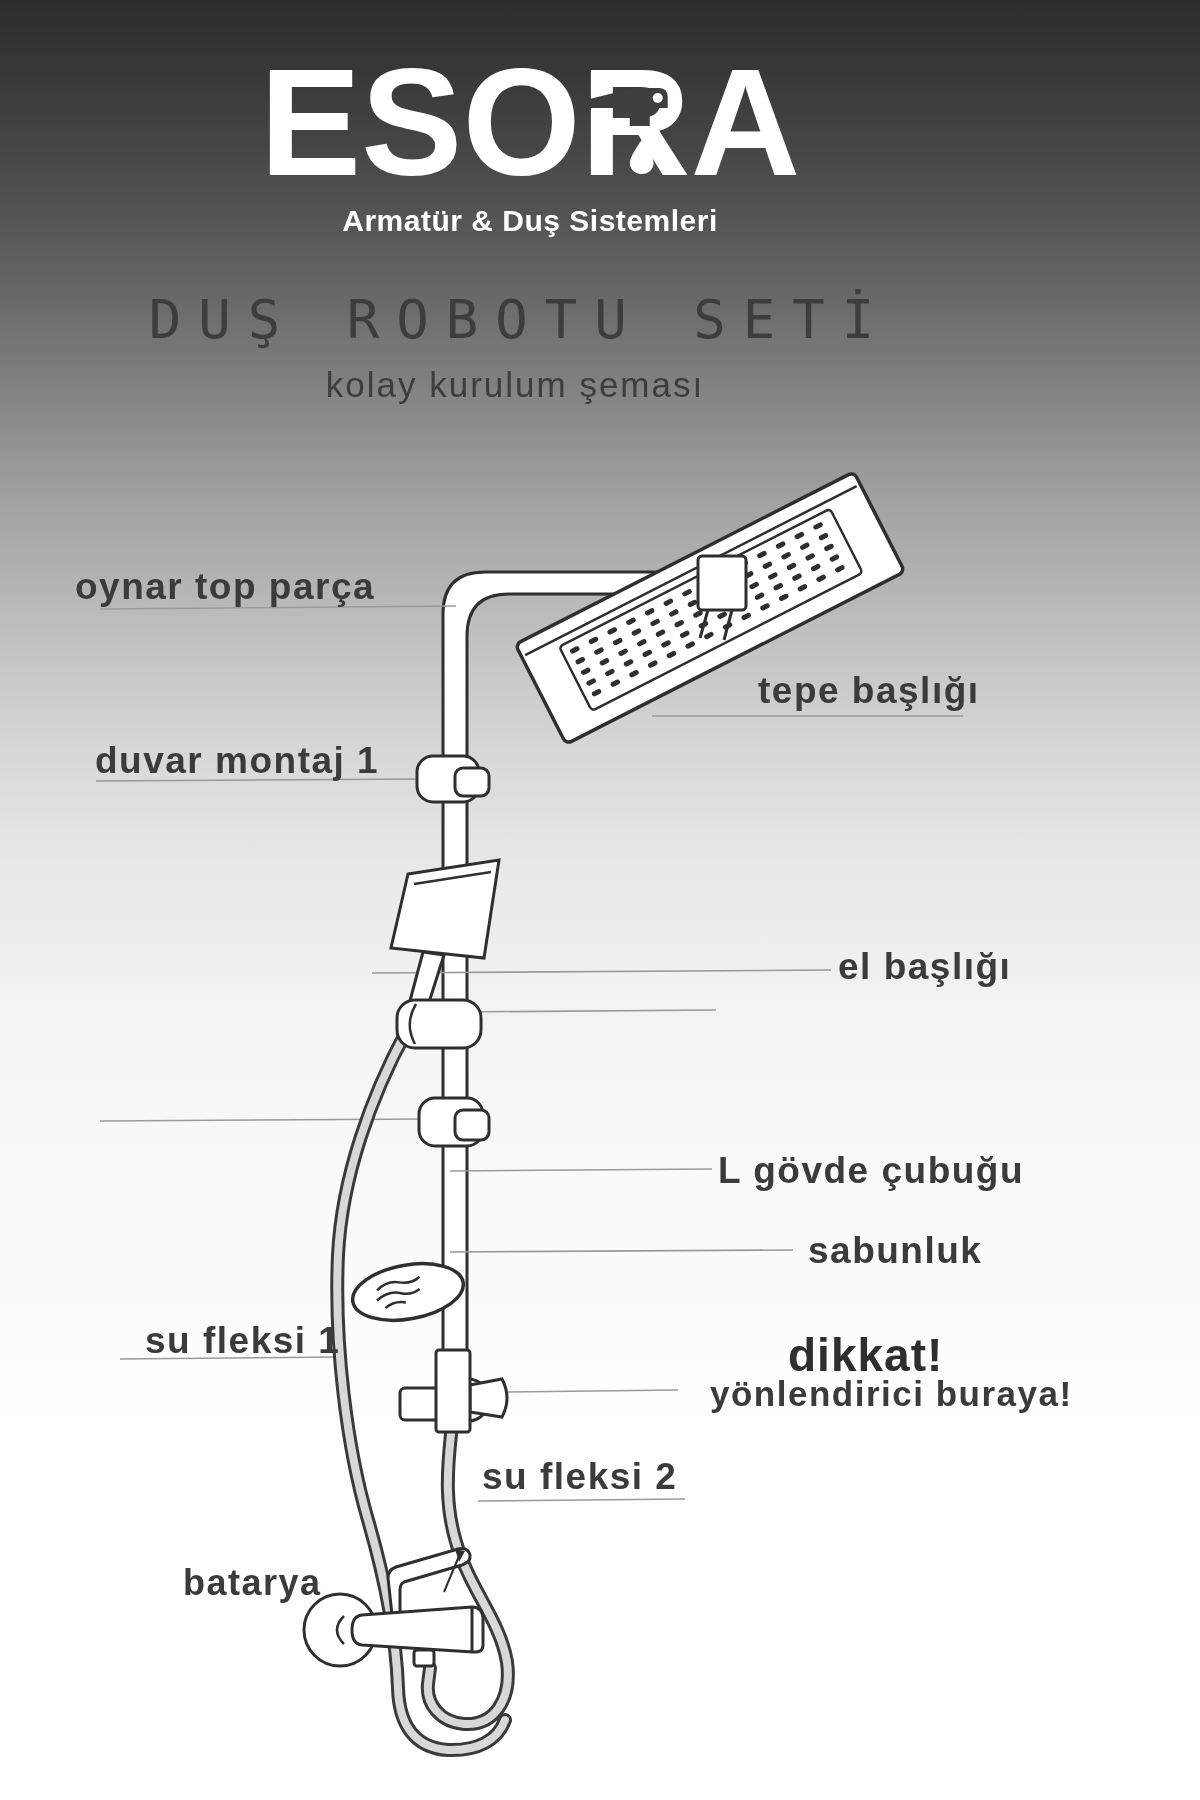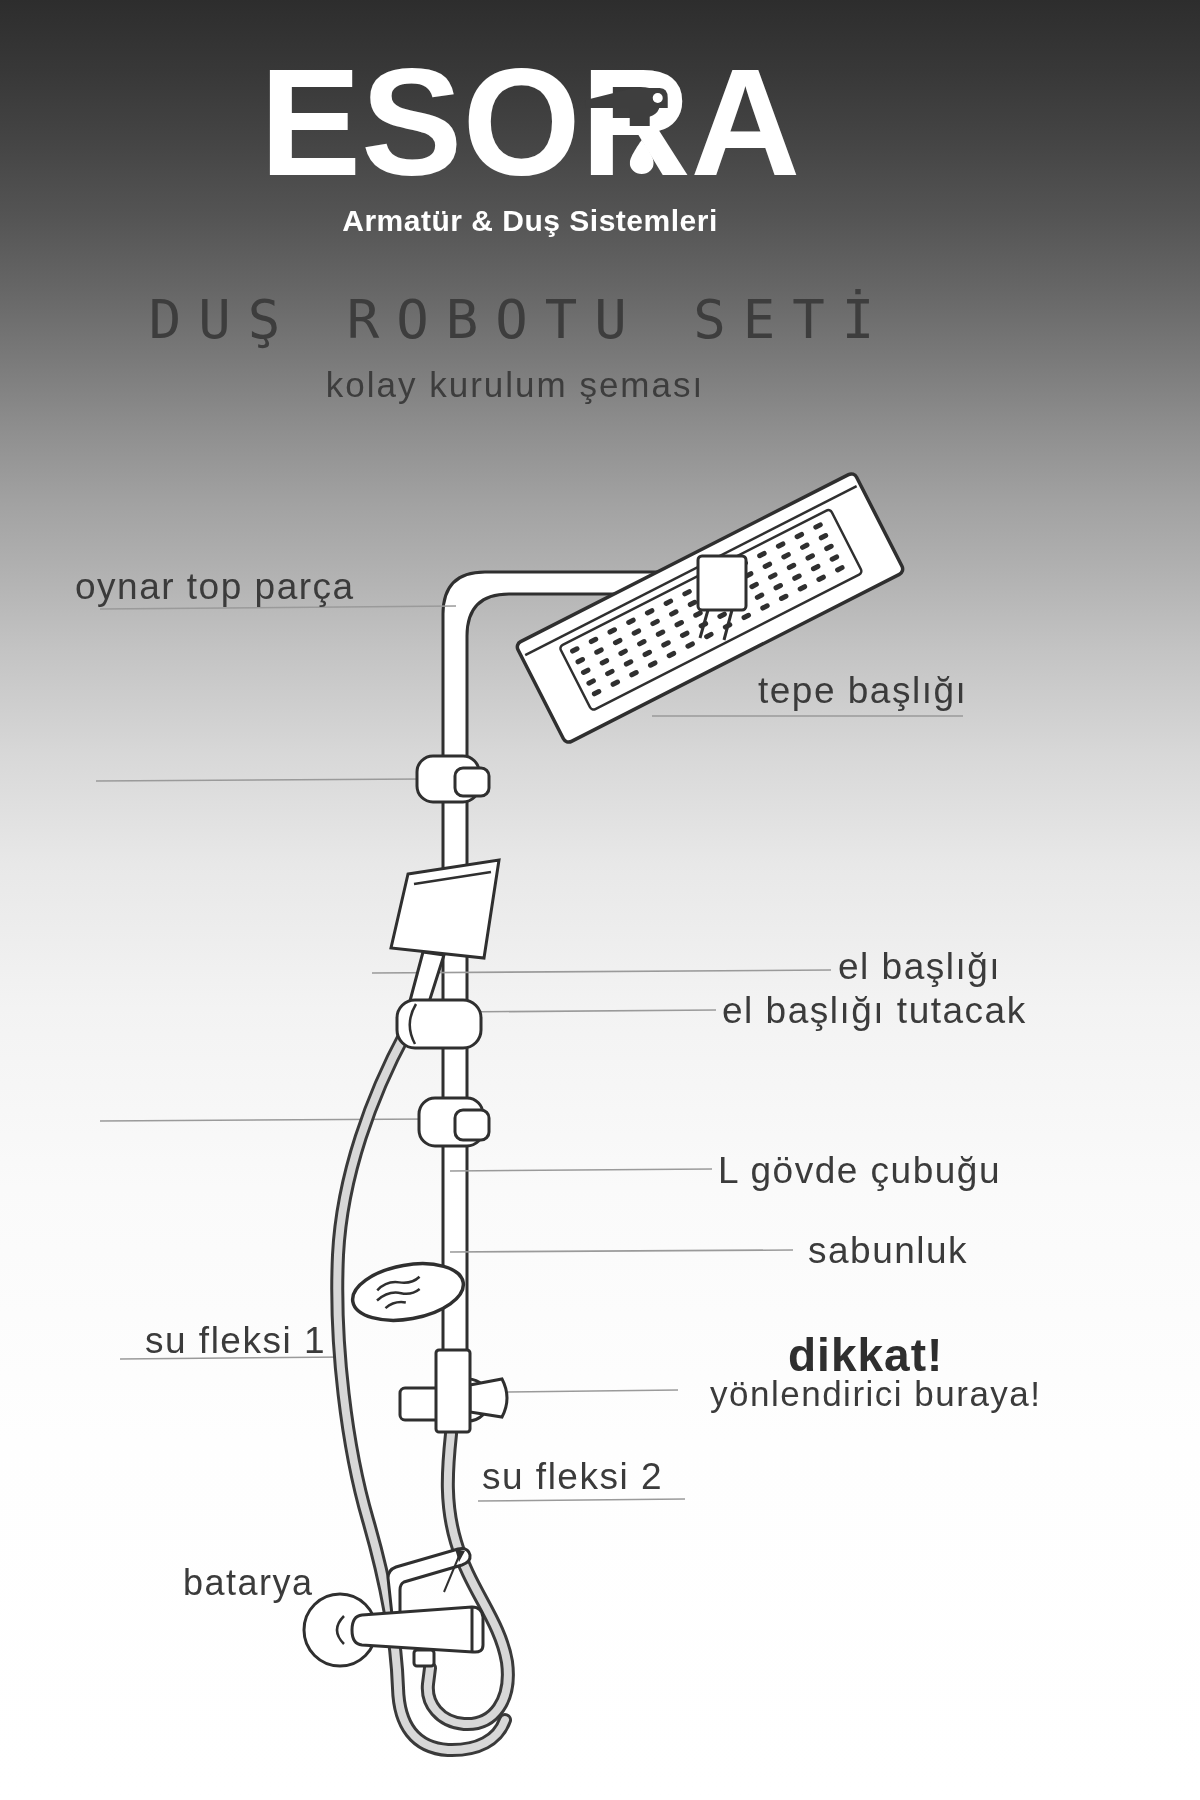--- a/index.html
+++ b/index.html
@@ -25,21 +25,21 @@
   .title-block{position:absolute;top:288px;left:0;width:1200px;text-align:center;}
   .main-title{
     margin:0 160px 0 0;font-family:"DejaVu Sans Mono",monospace;font-weight:normal;
     font-size:54px;letter-spacing:17px;color:#3d3d3d;white-space:nowrap;
   }
   .sub-title{
     margin:14px 170px 15px 0;font-size:35px;letter-spacing:2px;color:#3d3d3d;white-space:nowrap;
   }
   svg.diagram{position:absolute;left:0;top:0;width:1200px;height:1800px;}
   .lbl{
-    position:absolute;font-size:37px;letter-spacing:1.5px;color:#3b3b3b;white-space:nowrap;
+    position:absolute;font-size:37px;letter-spacing:1.5px;color:#3b3b3b;white-space:nowrap;font-weight:bold;
   }
   .lbl.small{font-size:35px;margin-left:28px;}
   .lbl.bold{font-size:46px;font-weight:bold;color:#2e2e2e;letter-spacing:1px;}
 </style>
 </head>
 <body>
 
 <div class="page">
 
   <svg class="diagram" viewBox="0 0 1200 1800">
@@ -151,22 +151,22 @@
     <div class="tagline">Armatür &amp; Duş Sistemleri</div>
   </div>
 
   <div class="title-block">
     <h2 class="main-title">DUŞ ROBOTU SETİ</h2>
     <div class="sub-title">kolay kurulum şeması</div>
   </div>
 
   <div class="lbl" style="left:75px;top:566px">oynar top parça</div>
   <div class="lbl" style="left:758px;top:670px">tepe başlığı</div>
+  <div class="lbl" style="left:95px;top:740px">duvar montaj 1</div>
   <div class="lbl" style="left:838px;top:946px">el başlığı</div>
-  <div class="lbl" style="left:722px;top:990px">el başlığı tutacak</div>
   <div class="lbl" style="left:718px;top:1150px">L gövde çubuğu</div>
   <div class="lbl" style="left:808px;top:1230px">sabunluk</div>
   <div class="lbl" style="left:145px;top:1320px">su fleksi 1</div>
   <div class="lbl bold" style="left:788px;top:1328px">dikkat!</div>
   <div class="lbl small" style="left:682px;top:1374px">yönlendirici buraya!</div>
   <div class="lbl" style="left:482px;top:1456px">su fleksi 2</div>
   <div class="lbl" style="left:183px;top:1562px;font-size:36px">batarya</div>
 
 </div>
 

